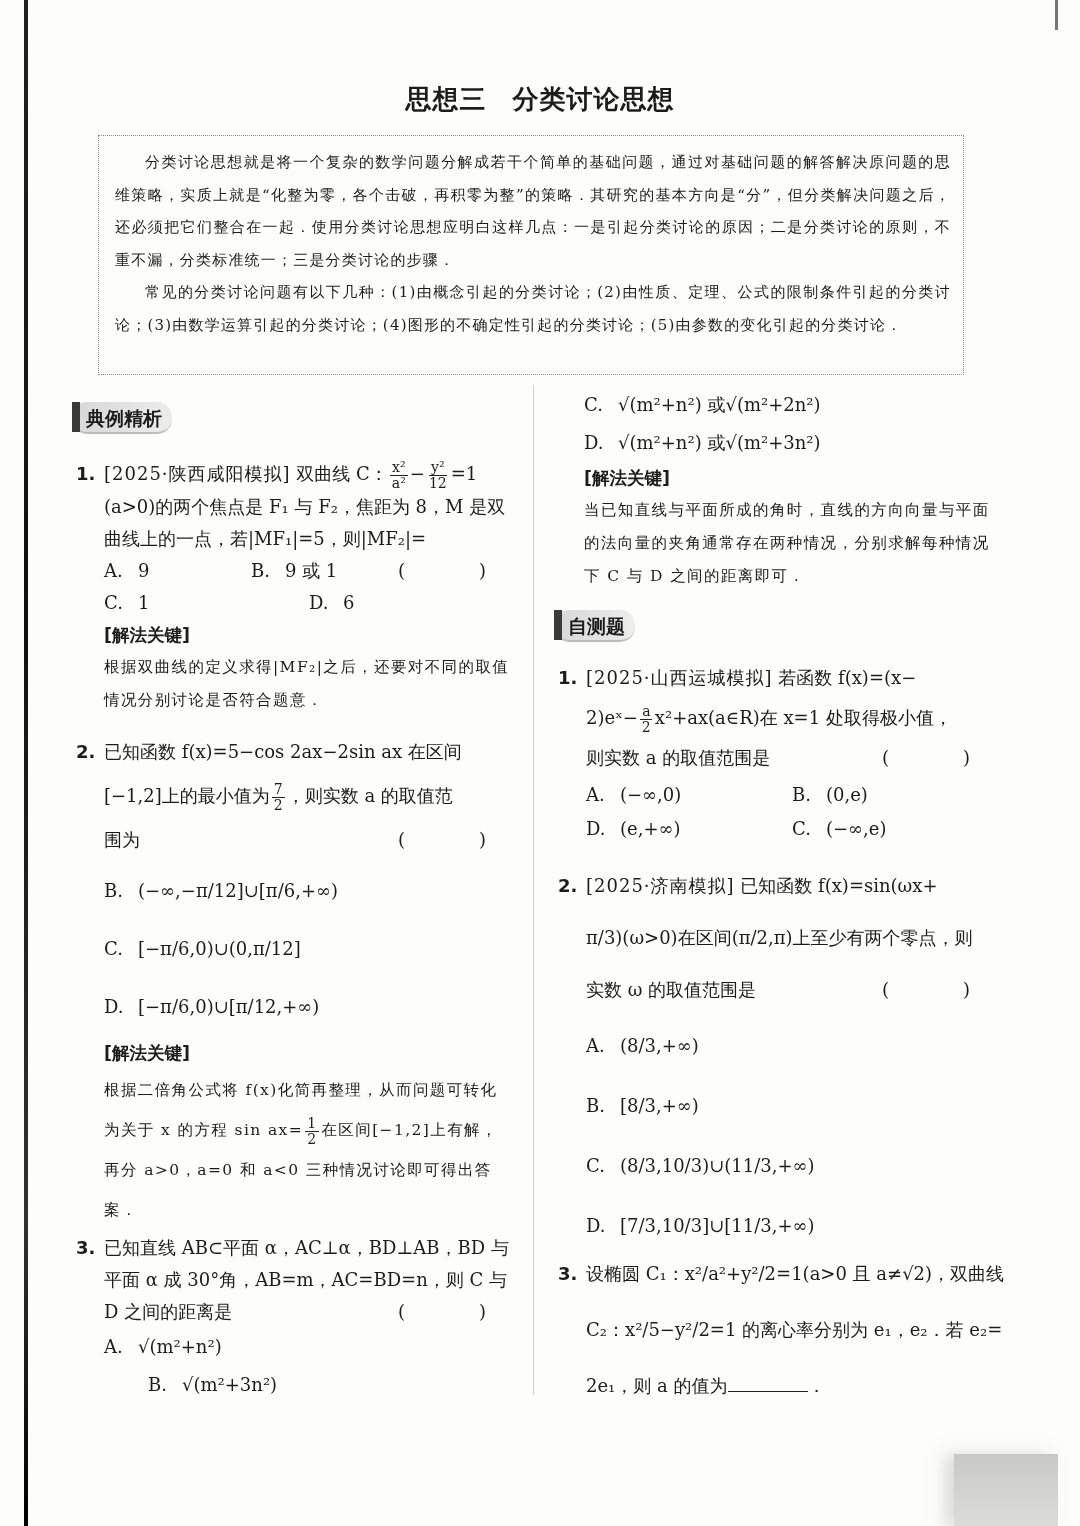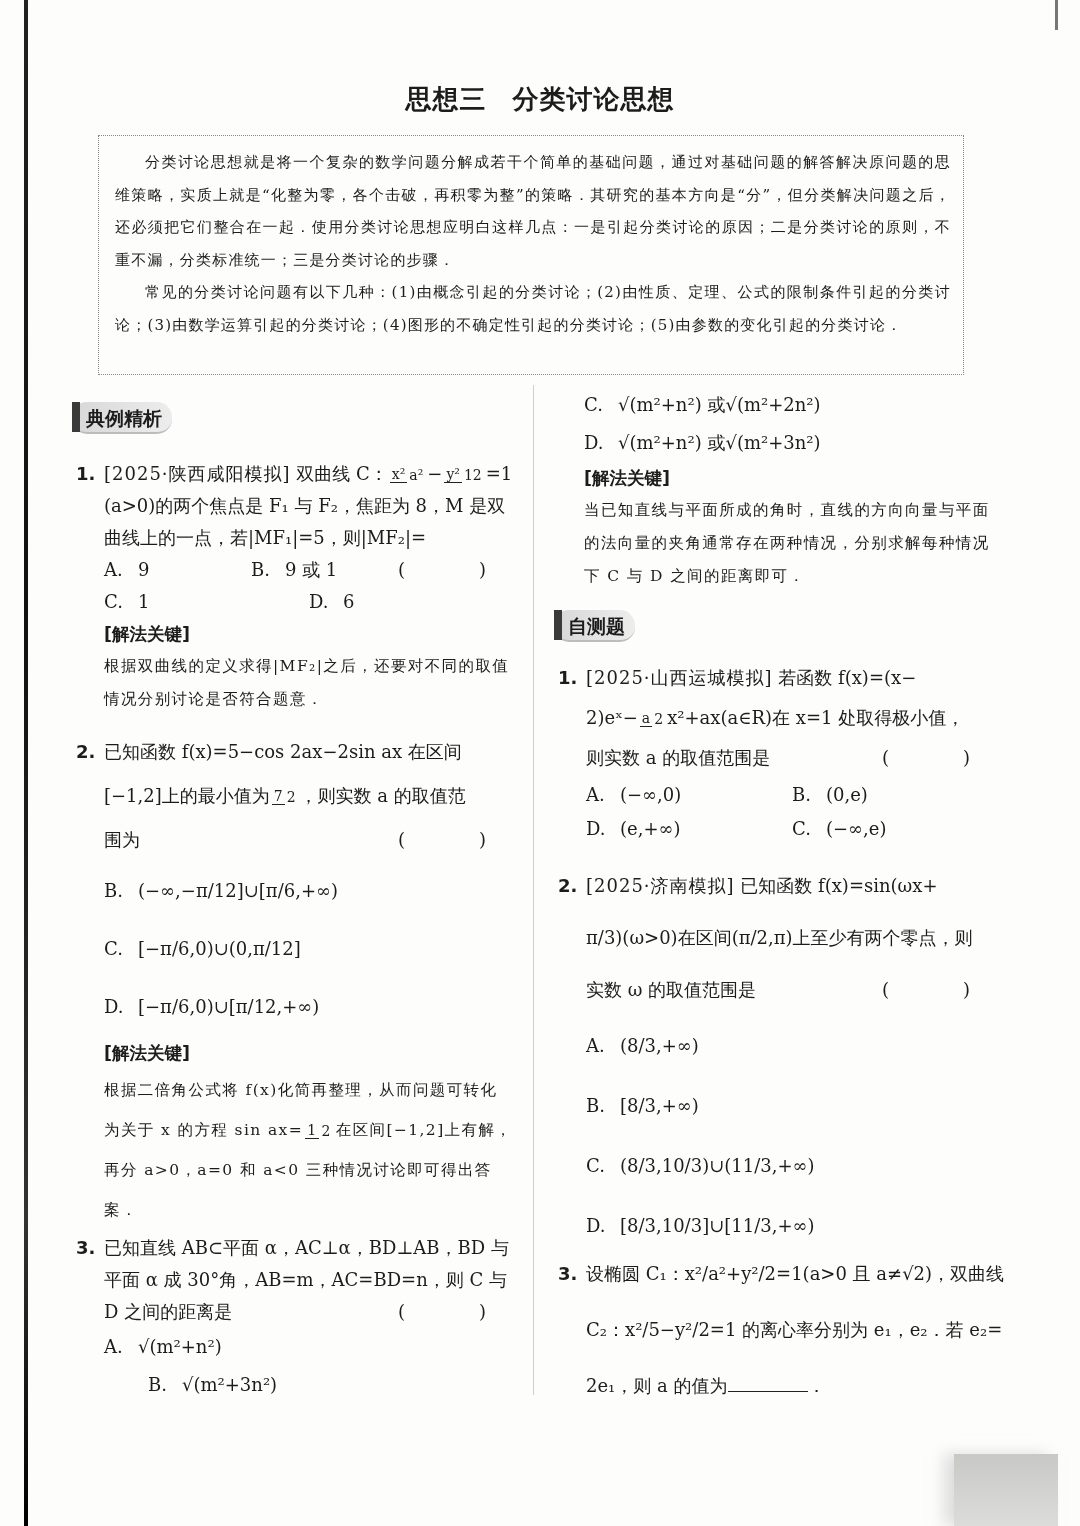--- a/index.html
+++ b/index.html
@@ -47,21 +47,21 @@
   .q { position:absolute; font-size:18px; line-height:32px; }
   .q .num { position:absolute; left:-28px; font-weight:bold; font-family:"DejaVu Sans","Liberation Sans",sans-serif; }
   .src { letter-spacing:1px; }
   .paren { float:right; letter-spacing:28px; }
   .opt-row { display:flex; }
   .opt-row .opt { width:50%; }
   .opt { display:block; }
   .opt-label { display:inline-block; width:34px; }
   .key-title { font-weight:bold; font-family:"DejaVu Sans","Liberation Sans",sans-serif; font-size:17.5px; }
   .key-text { font-size:15.5px; line-height:33px; letter-spacing:1.4px; }
-  .frac { display:inline-flex; flex-direction:row; align-items:center; vertical-align:middle; font-size:14px; line-height:15px; margin:0 2px; }
+  .frac { display:inline-flex; flex-direction:column; align-items:center; vertical-align:middle; font-size:14px; line-height:15px; margin:0 2px; }
   .frac .n { border-bottom:1px solid #222; padding:0 2px; }
   .frac .d { padding:0 2px; }
   .blank { display:inline-block; width:80px; border-bottom:1.5px solid #222; height:18px; vertical-align:baseline; }
 </style>
 </head>
 <body>
 
 <div class="edge-left"></div>
 <div class="edge-right"></div>
 <div class="corner-tab"></div>
@@ -163,21 +163,21 @@
 </div>
 
 <div class="q" style="left:586px; top:860px; width:412px; line-height:52px;">
   <span class="num">2.</span>
   <div><span class="src">[2025·济南模拟]</span> <span>已知函数 f(x)=sin(ωx+</span></div>
   <div>π/3)(ω&gt;0)在区间(π/2,π)上至少有两个零点，则</div>
   <div><span>实数 ω 的取值范围是</span><span class="paren">(　)</span></div>
   <div class="opt" style="line-height:60px;"><span class="opt-label">A.</span><span>(8/3,+∞)</span></div>
   <div class="opt" style="line-height:60px;"><span class="opt-label">B.</span><span>[8/3,+∞)</span></div>
   <div class="opt" style="line-height:60px;"><span class="opt-label">C.</span><span>(8/3,10/3)∪(11/3,+∞)</span></div>
-  <div class="opt" style="line-height:60px;"><span class="opt-label">D.</span><span>[8/3,10/3]∪[11/3,+∞)</span></div>
+  <div class="opt" style="line-height:60px;"><span class="opt-label">D.</span><span>[7/3,10/3]∪[11/3,+∞)</span></div>
 </div>
 
 <div class="q" style="left:586px; top:1246px; width:420px; line-height:56px;">
   <span class="num">3.</span>
   <div>设椭圆 C₁：x²/a²+y²/2=1(a&gt;0 且 a≠√2)，双曲线</div>
   <div>C₂：x²/5−y²/2=1 的离心率分别为 e₁，e₂．若 e₂=</div>
   <div><span>2e₁，则 a 的值为</span><span class="blank"></span><span>．</span></div>
 </div>
 
 </body></html>

